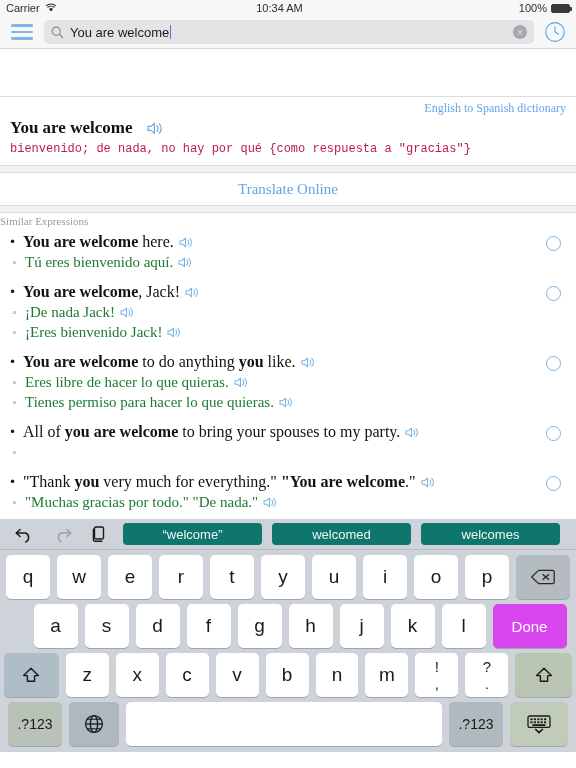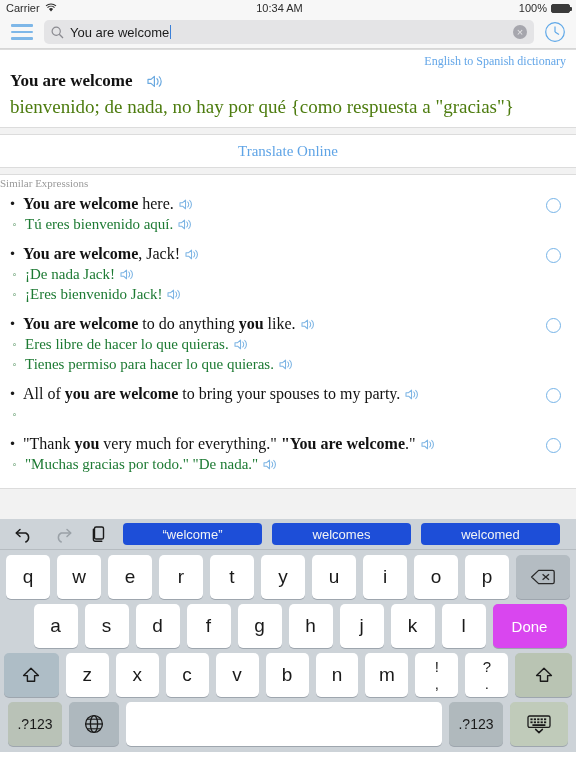--- a/index.html
+++ b/index.html
@@ -50,34 +50,34 @@
     position:relative;
   }
   .search-field .sicon { margin-right:6px; display:flex; }
   .search-text { font-size:13px; color:#1b1b1b; white-space:nowrap; }
   .caret { display:inline-block; width:1px; height:14px; background:#3b80d8; margin-left:1px; vertical-align:-2px;}
   .clear-btn { margin-left:auto; width:14px;height:14px;border-radius:50%;background:#a6a6ad;display:flex;align-items:center;justify-content:center;}
   .clear-btn span{color:#e4e4e6;font-size:11px;line-height:1;font-family:"Liberation Sans",sans-serif;}
   .clock-btn { width:26px;height:26px;display:flex;align-items:center;justify-content:center;}
 
   
-  .content { background:#f2f2f2; height: 502px; overflow:hidden; position:relative;}
+  .content { background:#f2f2f2; height: 502px; overflow:hidden; position:relative;margin-top:47px;}
   .card { background:#fff; border-top:1px solid #dcdcdc; border-bottom:1px solid #dcdcdc; }
 
   .dict-card { padding: 4px 10px 8px 10px; position:relative; }
   .dict-link {
     text-align:right; font-family:"Liberation Serif", serif;
     font-size:12px; color:#63a6e8; margin-bottom:2px;
   }
   .headword-row { display:flex; align-items:center; gap:10px; }
   .headword {
     font-family:"Liberation Serif", serif; font-weight:bold; font-size:17px; color:#121212;
   }
   .definition {
-    font-family:Liberation Serif, serif; font-size:19px; color:#4d7c0f;
+    font-family:Liberation Mono, monospace; font-size:12px; color:#be185d;
     margin-top:4px; line-height:1.25;
   }
 
   .translate-card { text-align:center; padding:7px 0; }
   .translate-link { font-family:"Liberation Serif", serif; font-size:15px; color:#5fa4e6; }
 
   .similar-card { padding: 2px 0 6px 0; }
   .similar-title {
     font-family:"Liberation Serif", serif; font-size:11px;
     color:#9a9a9a; padding-right:10px; margin-bottom:3px;
@@ -110,21 +110,21 @@
   }
   .kbd-suggest {
     height:31px; display:flex; align-items:center;
     border-bottom:1px solid #b6bcc1;
     padding: 0 6px; box-sizing:border-box; gap:0px;
   }
   .kbd-tool { width:38px; height:28px; display:flex; align-items:center; justify-content:center; }
   .sug-wrap { display:flex; flex:1; margin-left:6px; }
   .sug {
     flex:0 0 139px; height:22px; margin-right:10px;
-    background:#1d4ed8; border-radius:4px;
+    background:#0f766e; border-radius:4px;
     display:flex; align-items:center; justify-content:center;
     font-size:13px; color:#f2f4f5;
   }
   .krow { display:flex; justify-content:center; padding: 5px 4px 0 4px; box-sizing:border-box; gap:7px;}
   .key {
     background:#fff; border-radius:5px;
     box-shadow:0 1px 0 rgba(120,130,140,0.55);
     display:flex; align-items:center; justify-content:center;
     font-size:19px; color:#1a1a1a; height:44px; width:44px;
     box-sizing:border-box;
@@ -366,22 +366,22 @@
           </svg>
       </div>
       <div class="kbd-tool">
         <svg width="20" height="20" viewBox="0 0 20 20">
             <rect x="5.5" y="3" width="9" height="12" rx="1.6" fill="none" stroke="#1a1a1a" stroke-width="1.4"></rect>
             <path d="M4.4 5.2v10.4a1.6 1.6 0 0 0 1.6 1.6h6.8" fill="none" stroke="#1a1a1a" stroke-width="1.4" stroke-linecap="round"></path>
           </svg>
       </div>
       <div class="sug-wrap" id="suggestion-wrap">
           <div class="sug">“welcome”</div>
+          <div class="sug">welcomed</div>
           <div class="sug">welcomes</div>
-          <div class="sug">welcomed</div>
         </div>
     </div>
 
     <div class="krow" id="krow1">
         <div class="key">q</div>
         <div class="key">w</div>
         <div class="key">e</div>
         <div class="key">r</div>
         <div class="key">t</div>
         <div class="key">y</div>

